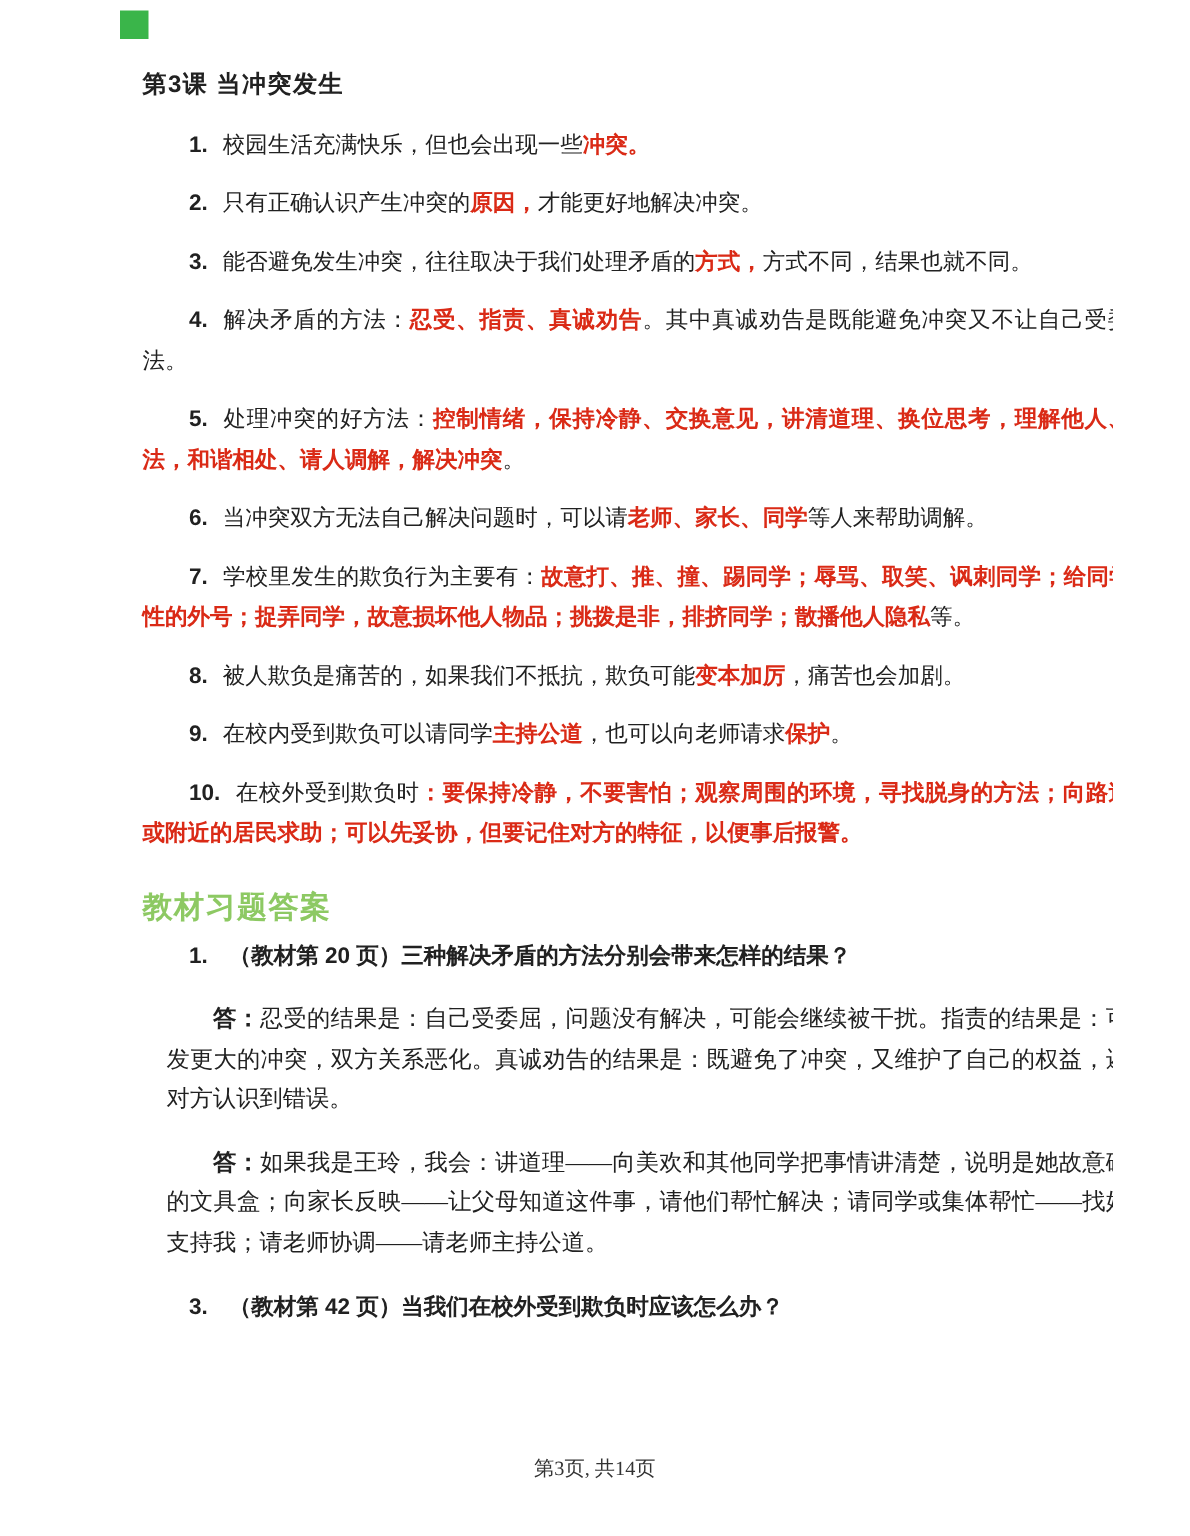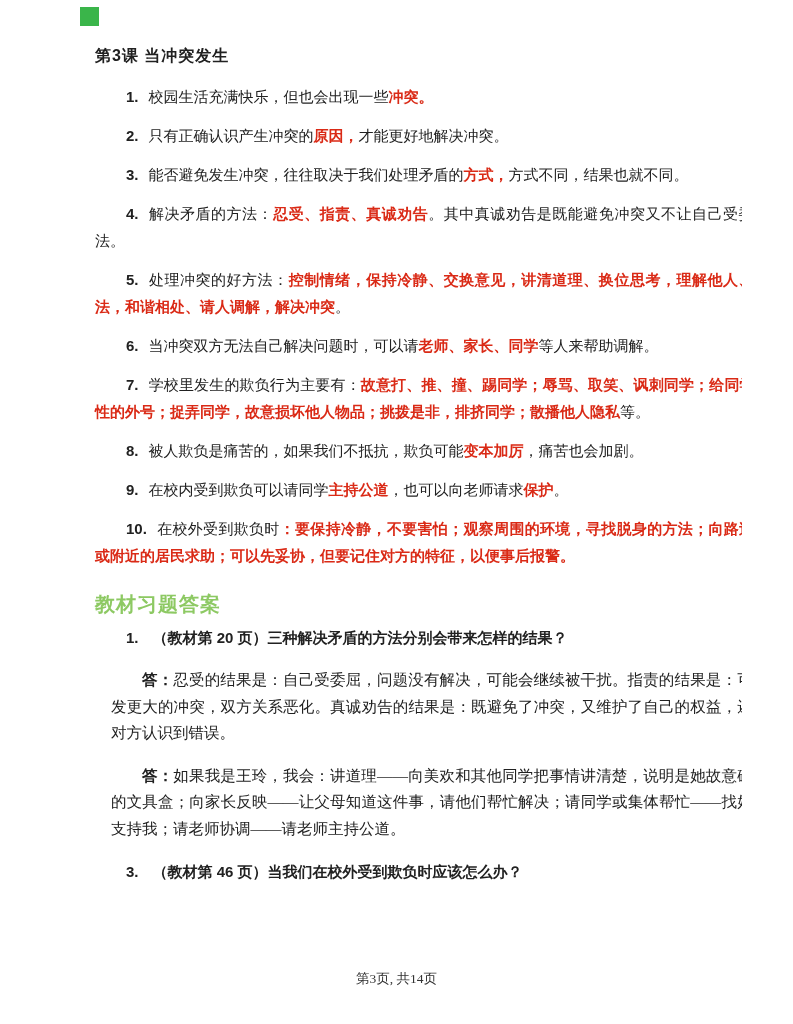--- a/index.html
+++ b/index.html
@@ -101,19 +101,19 @@
 
     <div>
         <div class="qa-block">
           <p class="question"><span class="qnum">1.</span><span>（教材第 20 页）三种解决矛盾的方法分别会带来怎样的结果？</span></p>
           <p class="answer"><span class="alabel">答：</span><span>忍受的结果是：自己受委屈，问题没有解决，可能会继续被干扰。指责的结果是：可能引发更大的冲突，双方关系恶化。真诚劝告的结果是：既避免了冲突，又维护了自己的权益，还能让对方认识到错误。</span></p>
         </div>
         <div class="qa-block">
           <p class="answer"><span class="alabel">答：</span><span>如果我是王玲，我会：讲道理——向美欢和其他同学把事情讲清楚，说明是她故意碰掉我的文具盒；向家长反映——让父母知道这件事，请他们帮忙解决；请同学或集体帮忙——找好朋友支持我；请老师协调——请老师主持公道。</span></p>
         </div>
         <div class="qa-block">
-          <p class="question"><span class="qnum">3.</span><span>（教材第 46 页）当我们在校外受到欺负时应该怎么办？</span></p>
+          <p class="question"><span class="qnum">3.</span><span>（教材第 42 页）当我们在校外受到欺负时应该怎么办？</span></p>
         </div>
       </div>
   </div>
 
   <div class="footer">第3页, 共14页</div>
 </div>
 
 </body></html>

